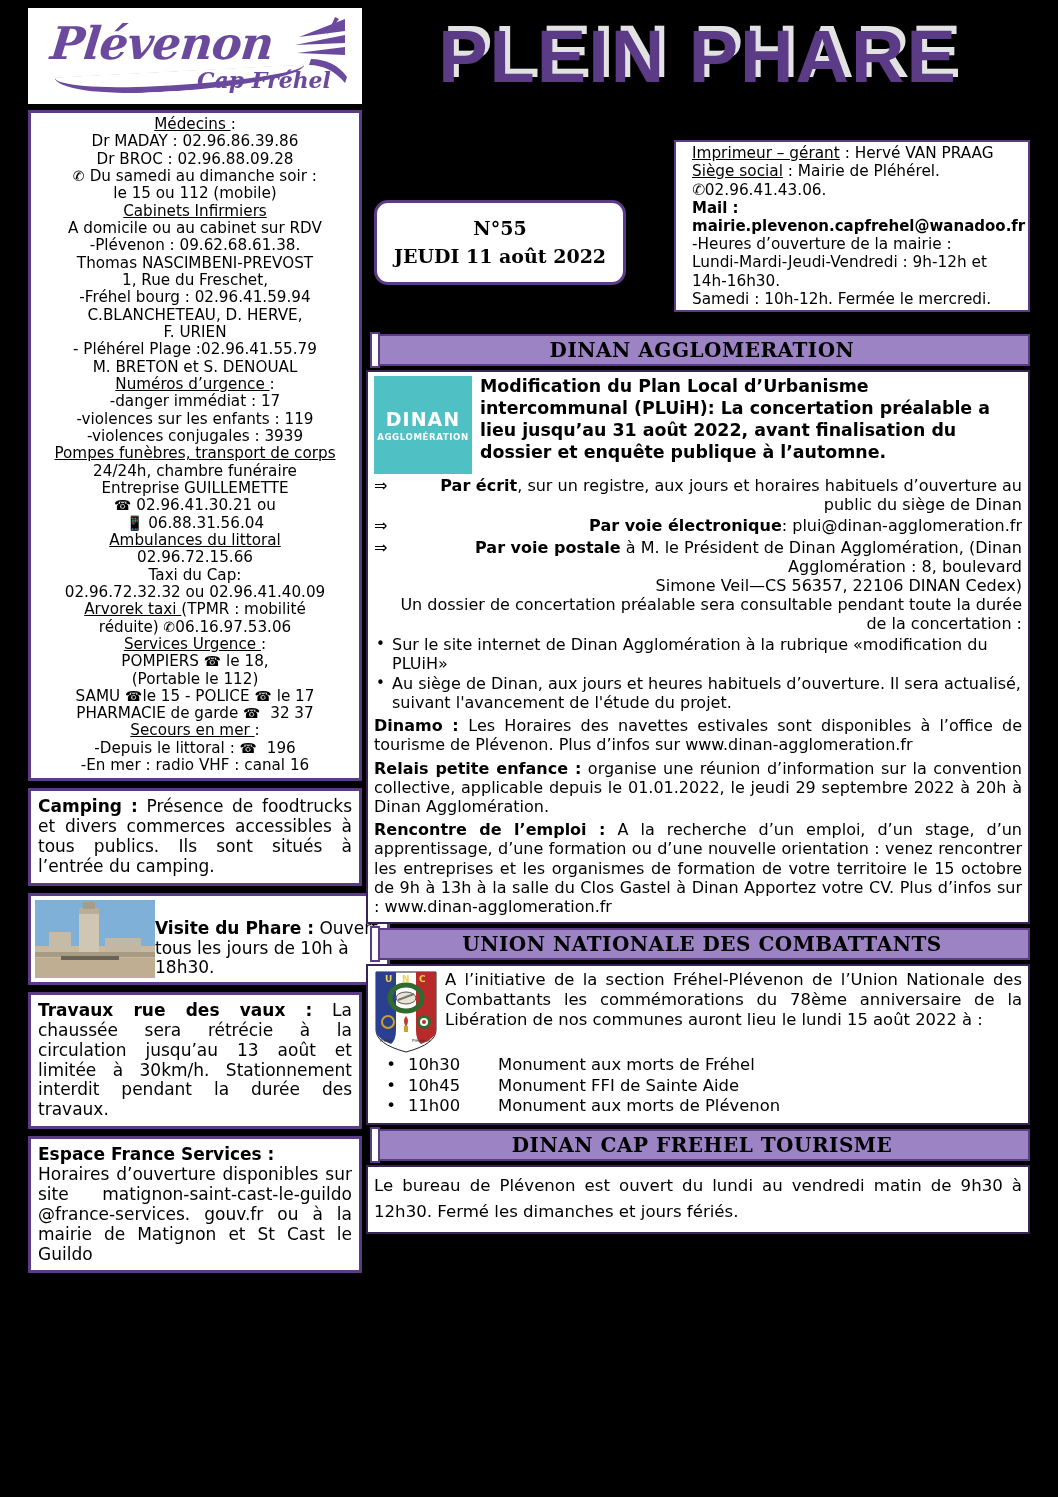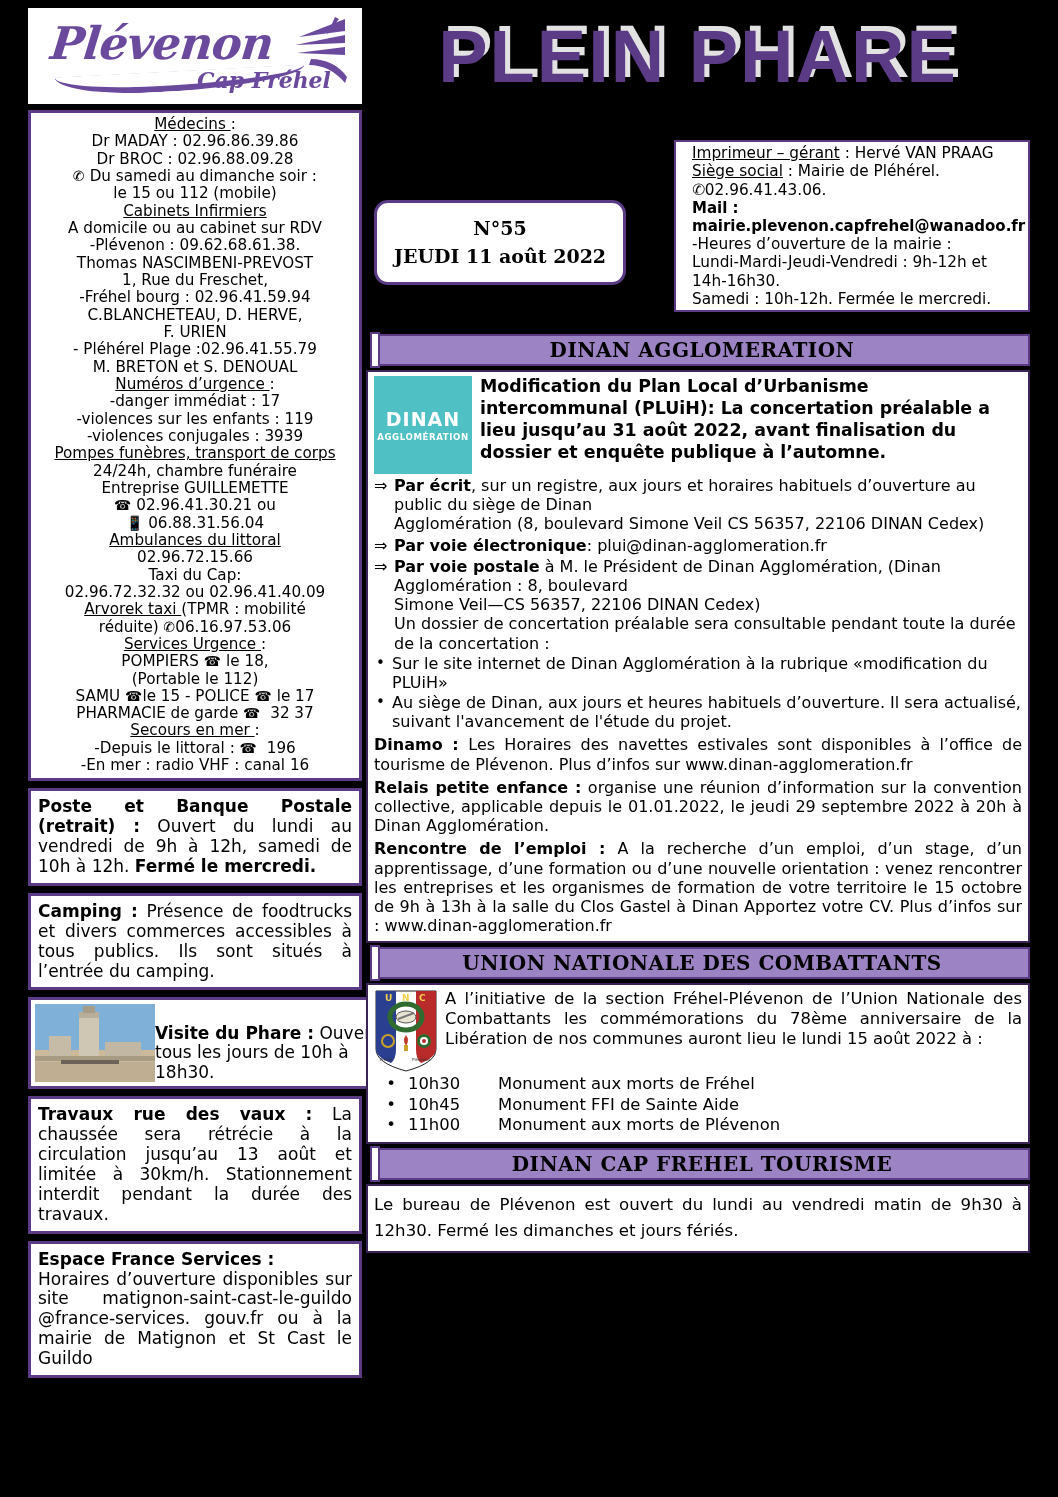--- a/index.html
+++ b/index.html
@@ -116,21 +116,21 @@
   .dinan-logo{
     flex:0 0 98px;width:98px;height:98px;background:#4fc0c4;
     display:flex;flex-direction:column;align-items:center;justify-content:center;
     color:#fff;
   }
   .dinan-logo .d1{font-weight:700;font-size:19px;letter-spacing:1px;}
   .dinan-logo .d2{font-weight:700;font-size:8.6px;letter-spacing:.6px;margin-top:1px;}
   .dinan-title{font-weight:700;font-size:17.4px;line-height:1.26;}
   .arrow-item{display:flex;gap:4px;margin-top:2px;}
   .arrow-item .ar{flex:0 0 16px;font-size:16px;}
-  .arrow-item .tx{flex:1;}
+  .arrow-item .tx{flex:1;text-align:right;}
   .bullet-item{display:flex;gap:6px;margin-top:1px;padding-left:2px;}
   .bullet-item .bu{flex:0 0 10px;font-size:15px;line-height:1.25;}
   .para{margin-top:4px;text-align:justify;}
   .para.j{text-align:justify;}
 
   .unc-body{display:flex;gap:7px;align-items:flex-start;}
   .unc-logo{flex:0 0 64px;width:64px;height:84px;position:relative;}
   .unc-text{flex:1;font-size:16.4px;line-height:1.2;text-align:justify;}
   .unc-list{margin-top:1px;}
   .unc-li{display:flex;font-size:16.4px;line-height:1.25;}
@@ -239,23 +239,20 @@
         <span class="u">Secours en mer </span>:
       </div>
       <div>
         <span>-Depuis le littoral :</span>
         <span class="ico">☎</span>
         &nbsp;<span>196</span>
       </div>
       <div>-En mer : radio VHF : canal 16</div>
     </div>
 
-    <div class="lbox">
-      <b>Poste et Banque Postale (retrait) :</b><span> Ouvert du lundi au vendredi de 9h à 12h, samedi de 10h à 12h. </span><b>Fermé le mercredi.</b>
-    </div>
 
     <div class="lbox">
       <b>Camping :</b><span> Présence de foodtrucks et divers commerces accessibles à tous publics. Ils sont situés à l’entrée du camping.</span>
     </div>
 
     <div class="phare-box">
       <div class="phare-photo">
         <svg viewBox="0 0 120 78" width="120" height="78">
           <rect x="0" y="0" width="120" height="46" fill="#7fb0d8"></rect>
           <rect x="0" y="46" width="120" height="32" fill="#cbb99a"></rect>
@@ -322,21 +319,20 @@
           <div class="d1">DINAN</div>
           <div class="d2">AGGLOMÉRATION</div>
         </div>
         <div class="dinan-title">Modification du Plan Local d’Urbanisme intercommunal (PLUiH): La concertation préalable a lieu jusqu’au 31 août 2022, avant finalisation du dossier et enquête publique à l’automne.</div>
       </div>
 
       <div class="arrow-item">
         <div class="ar">⇒</div>
         <div class="tx">
           <b>Par  écrit</b><span>, sur un registre, aux jours et horaires habituels d’ouverture au public du siège de Dinan</span>
-          <div>Agglomération (8, boulevard Simone Veil CS 56357, 22106 DINAN Cedex)</div>
         </div>
       </div>
       <div class="arrow-item">
         <div class="ar">⇒</div>
         <div class="tx">
           <b>Par voie électronique</b><span>: plui@dinan-agglomeration.fr</span>
         </div>
       </div>
       <div class="arrow-item">
         <div class="ar">⇒</div>

